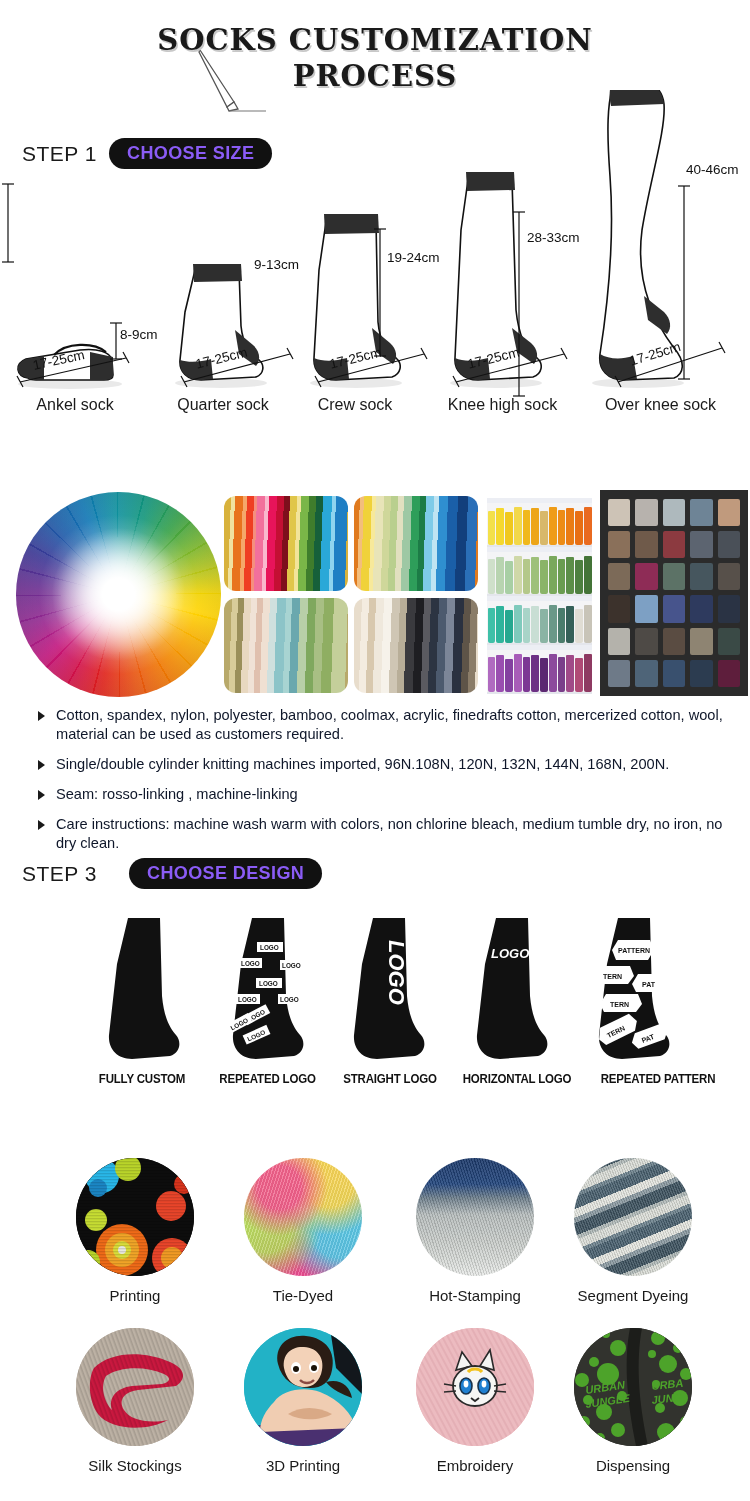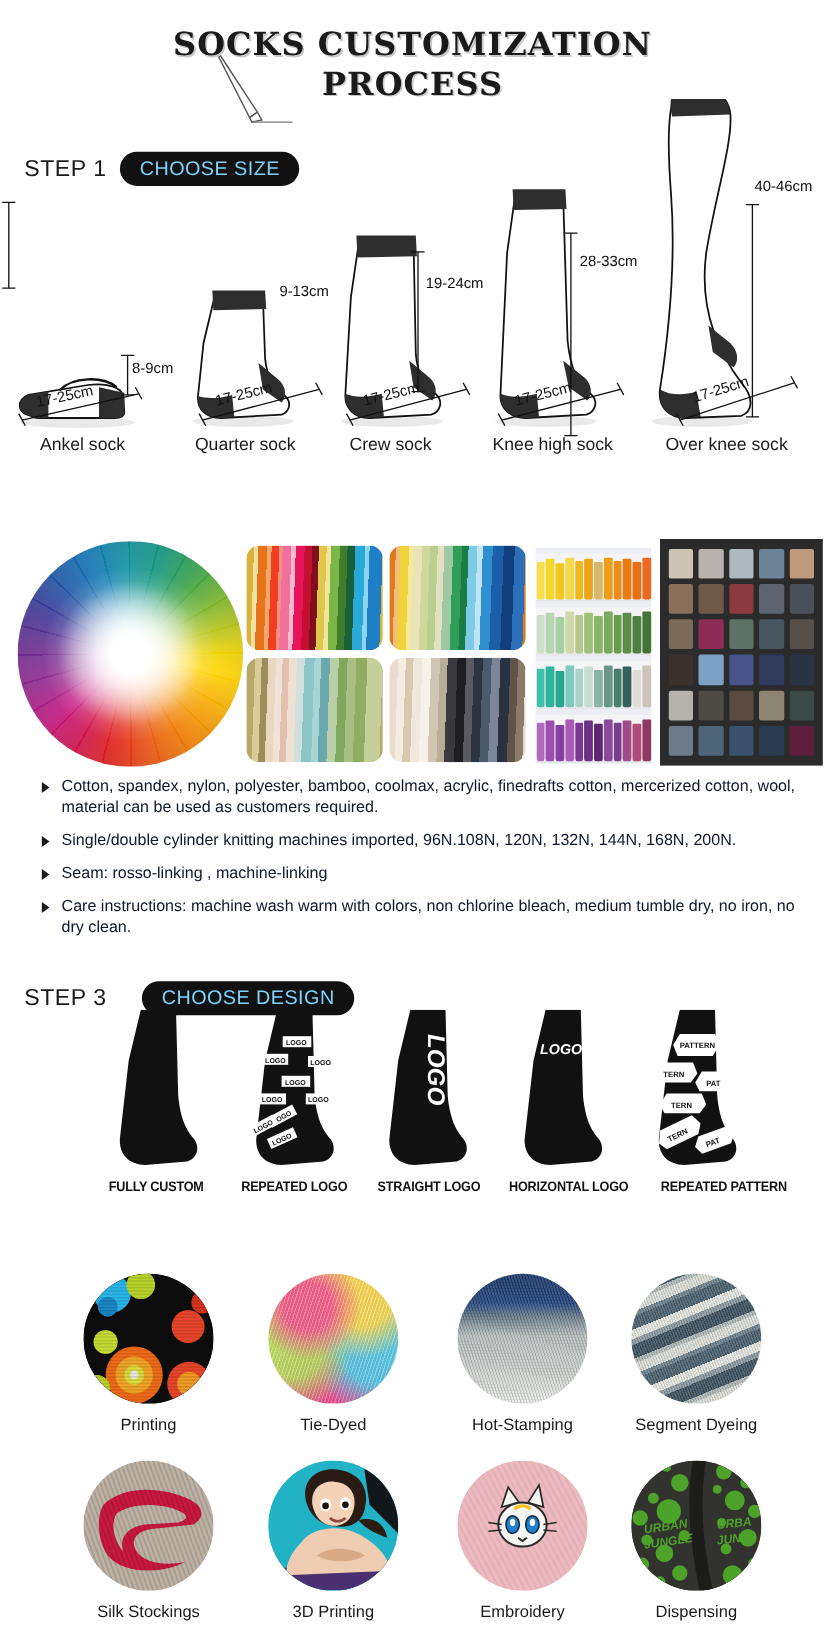--- a/index.html
+++ b/index.html
@@ -31,23 +31,23 @@
   .title-line2 { display: block; }
   .pencil-svg { position: absolute; left: 196px; top: 26px; }
 
   
   .step-head { position: absolute; display: flex; align-items: center; gap: 12px; }
   .step-num {
     font-size: 21px; font-weight: 400; letter-spacing: 0.5px;
     color: #1a1a1a; font-family: "Liberation Sans", sans-serif;
   }
   .step-pill {
-    background: #111; color: #7dd3fc; border-radius: 999px;
+    background: #111; color: #8b5cf6; border-radius: 999px;
     padding: 6px 18px 7px 18px;
-    font-size: 18px; font-weight: 400; letter-spacing: 0.4px;
+    font-size: 18px; font-weight: 700; letter-spacing: 0.4px;
     line-height: 1; white-space: nowrap;
   }
 
   
   .s1-row { position: absolute; left: 0; top: 180px; width: 750px; height: 210px; }
   .sock-fig { position: absolute; bottom: 0; }
   .s1-labels { position: absolute; left: 0; top: 396px; width: 750px; height: 24px; }
   .s1-label {
     position: absolute; text-align: center; font-size: 16px; color: #1a1a1a;
     font-family: "Liberation Sans", sans-serif; white-space: nowrap;
@@ -416,21 +416,21 @@
     <div class="bullet">
       <span class="tri"></span>
       <span class="btxt">Seam: rosso-linking , machine-linking</span>
     </div>
     <div class="bullet">
       <span class="tri"></span>
       <span class="btxt">Care instructions: machine wash warm with colors, non chlorine bleach, medium tumble dry, no iron, no dry clean.</span>
     </div>
   </div>
 
-  <div class="step-head" style="left:22px; top:892px;gap:32px;">
+  <div class="step-head" style="left:22px; top:858px;gap:32px;">
     <span class="step-num">STEP 3</span>
     <span class="step-pill">CHOOSE DESIGN</span>
   </div>
 
   <div class="s3-row">
 
     <svg style="position:absolute; left:100px; top:0;" width="80" height="145" viewBox="0 0 80 145">
       <path d="M28 0 L60 0 L62 78 C64 100 70 110 76 117 C82 124 80 135 70 138 L32 141 C17 141 8 131 9 117 L17 46 Z" fill="#111"></path>
     </svg>
 

